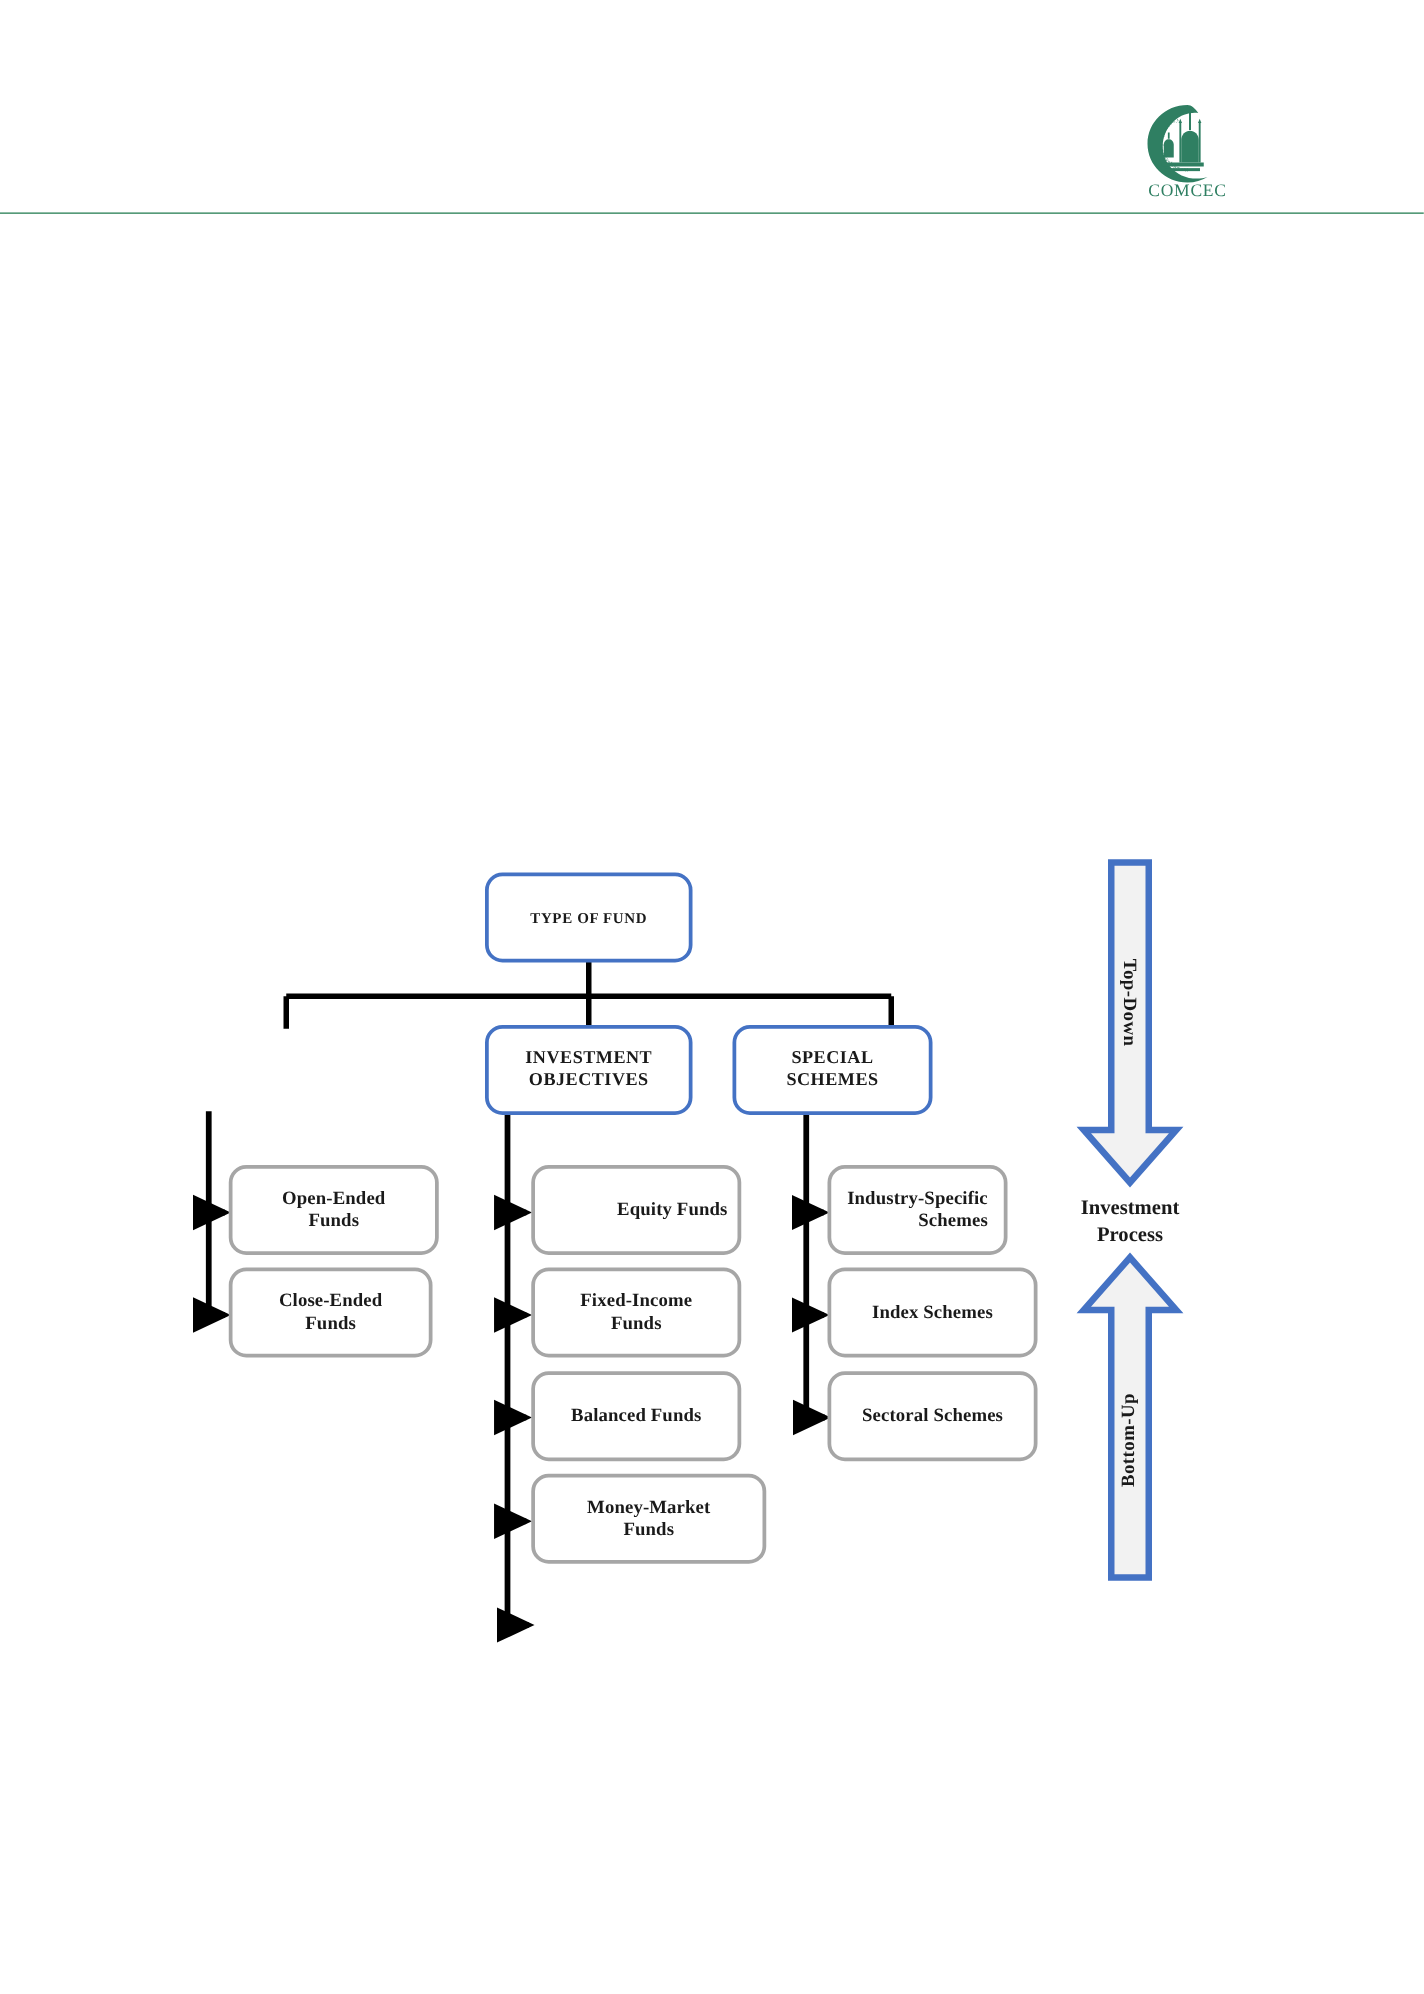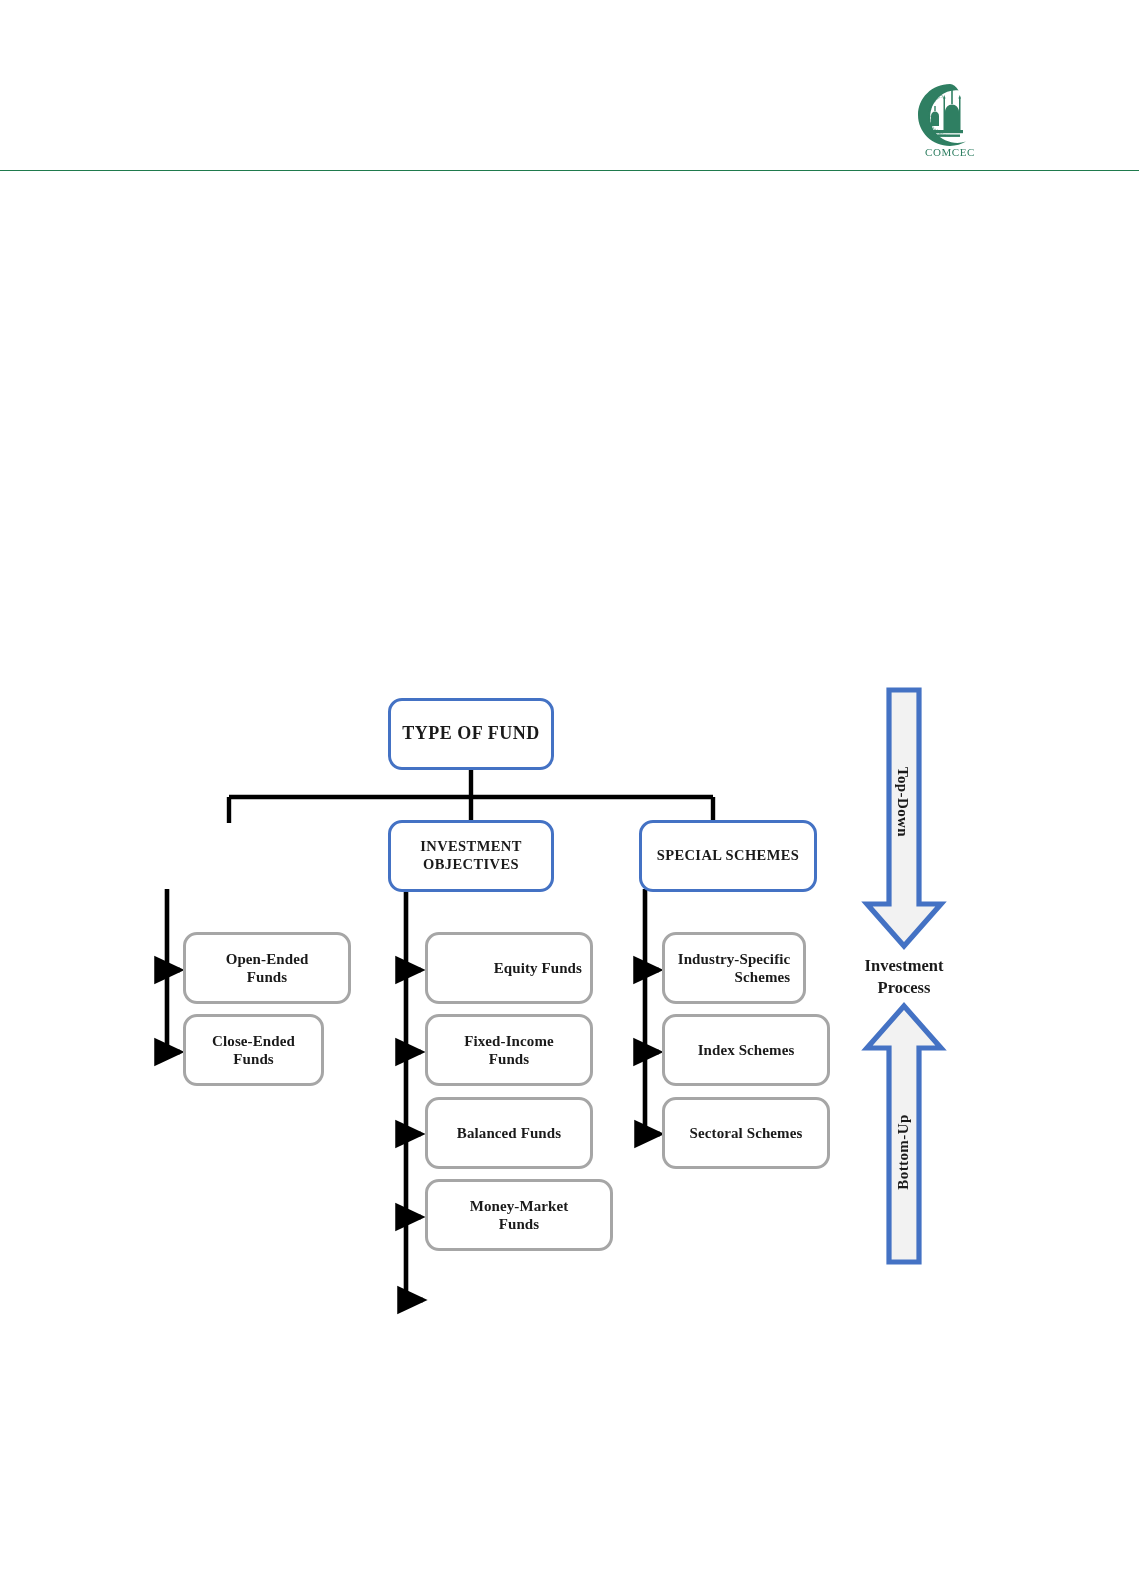--- a/index.html
+++ b/index.html
@@ -32,21 +32,21 @@
   }
   #header-logo .logo-mark {
     display: block;
     width: 76px;
     height: 66px;
     margin: 0 auto;
   }
   #header-logo .logo-word {
     display: block;
     font-family: "Liberation Serif", serif;
-    font-size: 11px;
+    font-size: 14px;
     letter-spacing: 0.6px;
     color: #2f7f62;
     margin-top: -2px;
   }
   #header-rule {
     position: absolute;
     left: 0;
     top: 170px;
     width: 1139px;
     height: 0;
@@ -77,21 +77,21 @@
     justify-content: center;
     text-align: center;
     font-family: "Liberation Serif", serif;
     font-weight: bold;
     color: #1a1a1a;
     line-height: 1.22;
     z-index: 3;
   }
   .node.level1 {
     border: 3.2px solid #4472c4;
-    font-size: 18px;
+    font-size: 12px;
     letter-spacing: 0.5px;
   }
   .node.level2 {
     border: 3px solid #4472c4;
     font-size: 14.5px;
     letter-spacing: 0.4px;
   }
   .node.leaf {
     border: 3px solid #a6a6a6;
     font-size: 15px;
@@ -232,29 +232,29 @@
   <div class="node level1" style="left:388px; top:698px; width:166px; height:72px;">
     <span class="label">TYPE OF FUND</span>
   </div>
 
 
   <div class="node level2" style="left:388px; top:820px; width:166px; height:72px;">
     <span class="label">INVESTMENT
 OBJECTIVES</span>
   </div>
 
-  <div class="node level2" style="left:639px; top:820px; width:178px; height:72px;">
+  <div class="node level2" style="left:586px; top:820px; width:160px; height:72px;">
     <span class="label">SPECIAL SCHEMES</span>
   </div>
 
   <div class="node leaf" style="left:183px; top:932px; width:168px; height:72px;">
     <span class="label">Open-Ended
 Funds</span>
   </div>
-  <div class="node leaf" style="left:183px; top:1014px; width:141px; height:72px;">
+  <div class="node leaf" style="left:183px; top:1014px; width:163px; height:72px;">
     <span class="label">Close-Ended
 Funds</span>
   </div>
 
   <div class="node leaf" style="left:425px; top:932px; width:168px; height:72px;justify-content:flex-end;">
     <span class="label">Equity Funds</span>
   </div>
   <div class="node leaf" style="left:425px; top:1014px; width:168px; height:72px;">
     <span class="label">Fixed-Income
 Funds</span>

